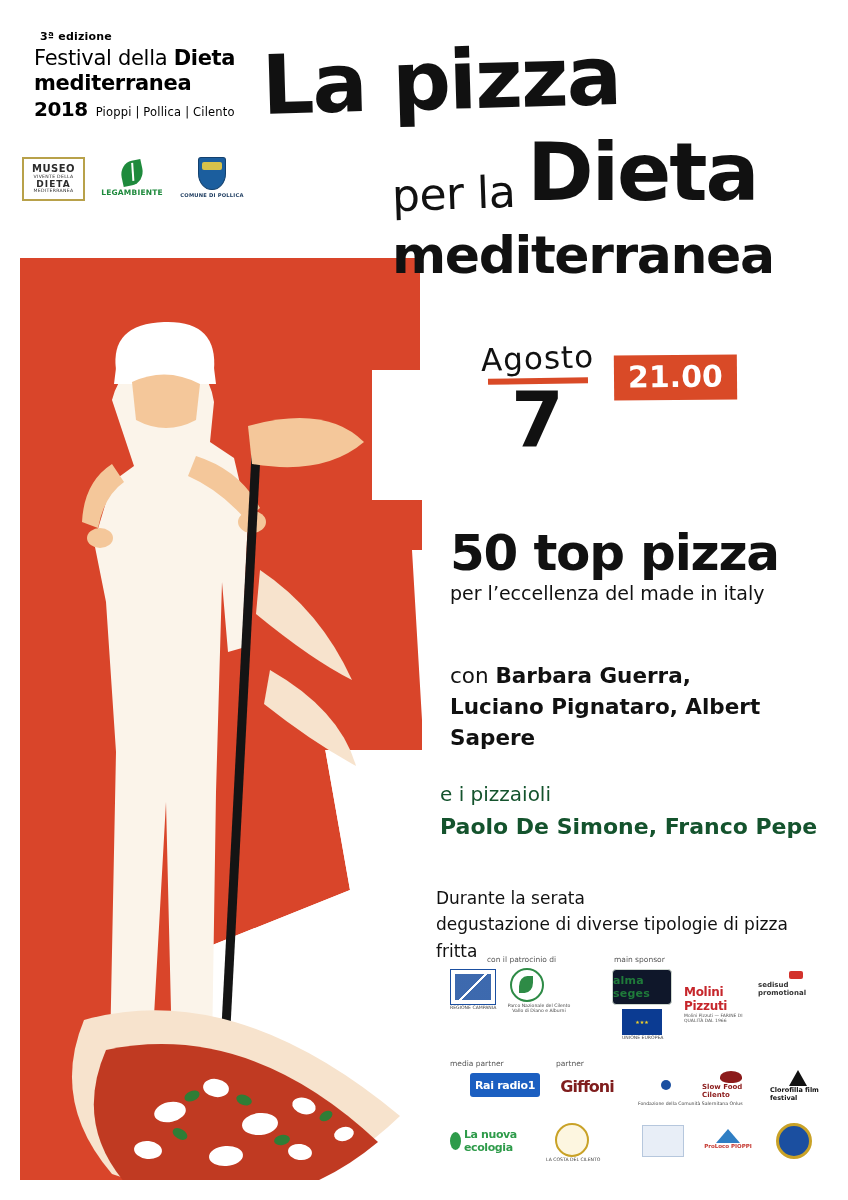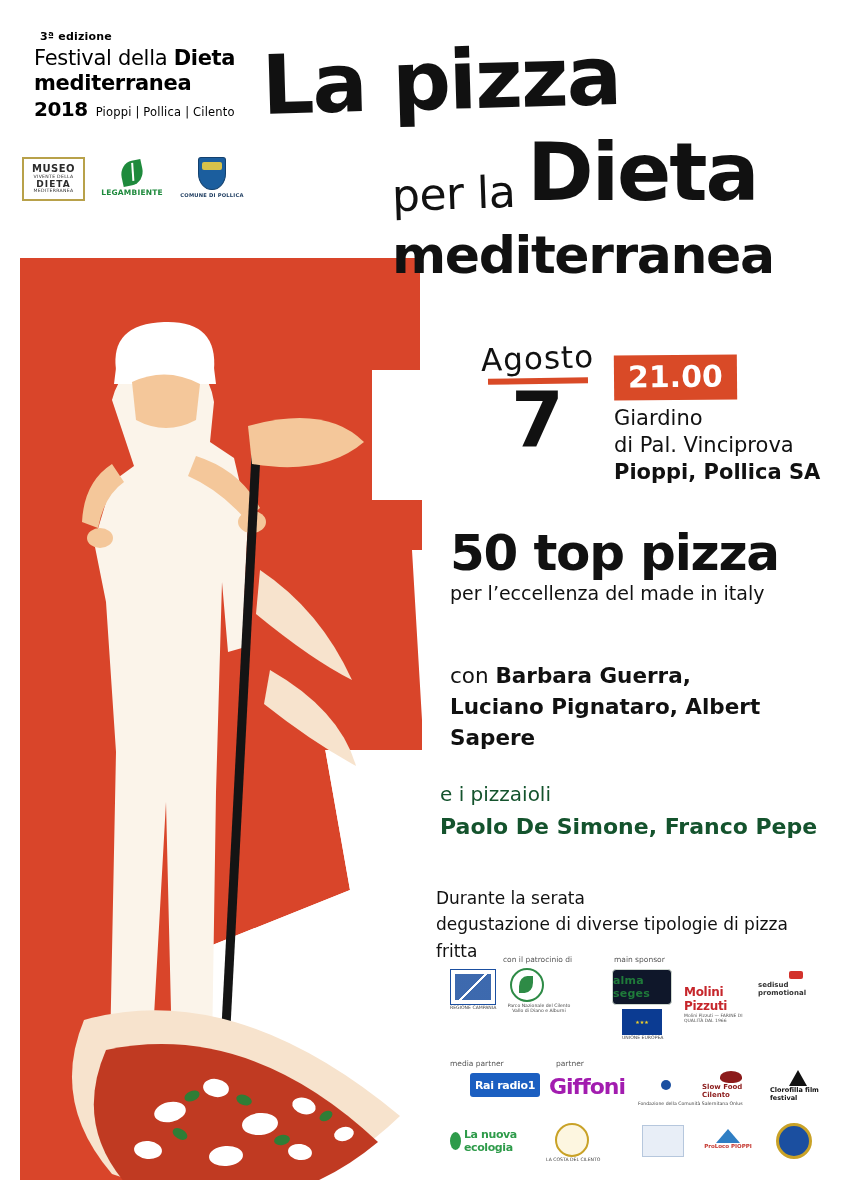--- a/index.html
+++ b/index.html
@@ -401,21 +401,21 @@
   .rairadio {
     width: 70px; height: 24px;
     background:#1b5fc1;
     border-radius:3px;
     display:flex; align-items:center; justify-content:center;
     color:#fff; font-size:11px; font-weight:bold; letter-spacing:-.3px;
   }
   .giffoni {
     width: 74px; height: 30px;
     display:flex; align-items:center; justify-content:center;
-    color:#a21caf; font-size:22px; font-weight:bold; letter-spacing:-1px;
+    color:#7f1d1d; font-size:16px; font-weight:bold; letter-spacing:-1px;
   }
   .fondazione {
     width: 56px; height: 32px;
     display:flex; flex-direction:column; align-items:center; justify-content:center;
     color:#1b4fa0;
   }
   .fondazione .dot { width:10px;height:10px;border-radius:50%;background:#1b4fa0;}
   .slowfood {
     width: 58px; height: 28px;
     display:flex; flex-direction:column; align-items:center; justify-content:center;
@@ -570,25 +570,20 @@
   </div>
 
   <div class="date-block">
     <div class="date-month">Agosto</div>
     <div class="date-rule"></div>
     <div class="date-day">7</div>
   </div>
 
   <div class="time-badge">21.00</div>
 
-  <div class="venue">
-    <div>Giardino</div>
-    <div>di Pal. Vinciprova</div>
-    <div class="bold">Pioppi, Pollica SA</div>
-  </div>
 
   <div class="toppizza">
     <div class="main">50 top pizza</div>
     <div class="sub">per l’eccellenza del made in italy</div>
   </div>
 
   <div class="guests">
     <div class="l"><span class="con">con </span><b>Barbara Guerra,</b></div>
     <div class="l"><b>Luciano Pignataro, Albert Sapere</b></div>
   </div>
@@ -598,21 +593,21 @@
     <div class="l2">Paolo De Simone, Franco Pepe</div>
   </div>
 
   <div class="serata">
     <div>Durante la serata</div>
     <div>degustazione di diverse tipologie di pizza fritta</div>
   </div>
 
   <div class="sponsors">
 
-    <div class="sp-head" style="left:20px; top:0;padding-left:37px;">con il patrocinio di</div>
+    <div class="sp-head" style="left:4px; top:0;padding-left:37px;">con il patrocinio di</div>
     <div class="sp-head" style="left:168px; top:0;">main sponsor</div>
     <div class="sp-head" style="left:4px; top:104px;">media partner</div>
     <div class="sp-head" style="left:110px; top:104px;">partner</div>
 
     <div class="sp-box" style="left:4px; top:14px;">
       <div class="regione"></div>
       <div class="sp-caption">REGIONE CAMPANIA</div>
     </div>
     <div class="sp-box" style="left:58px; top:12px; width:70px;">
       <div class="parco">

